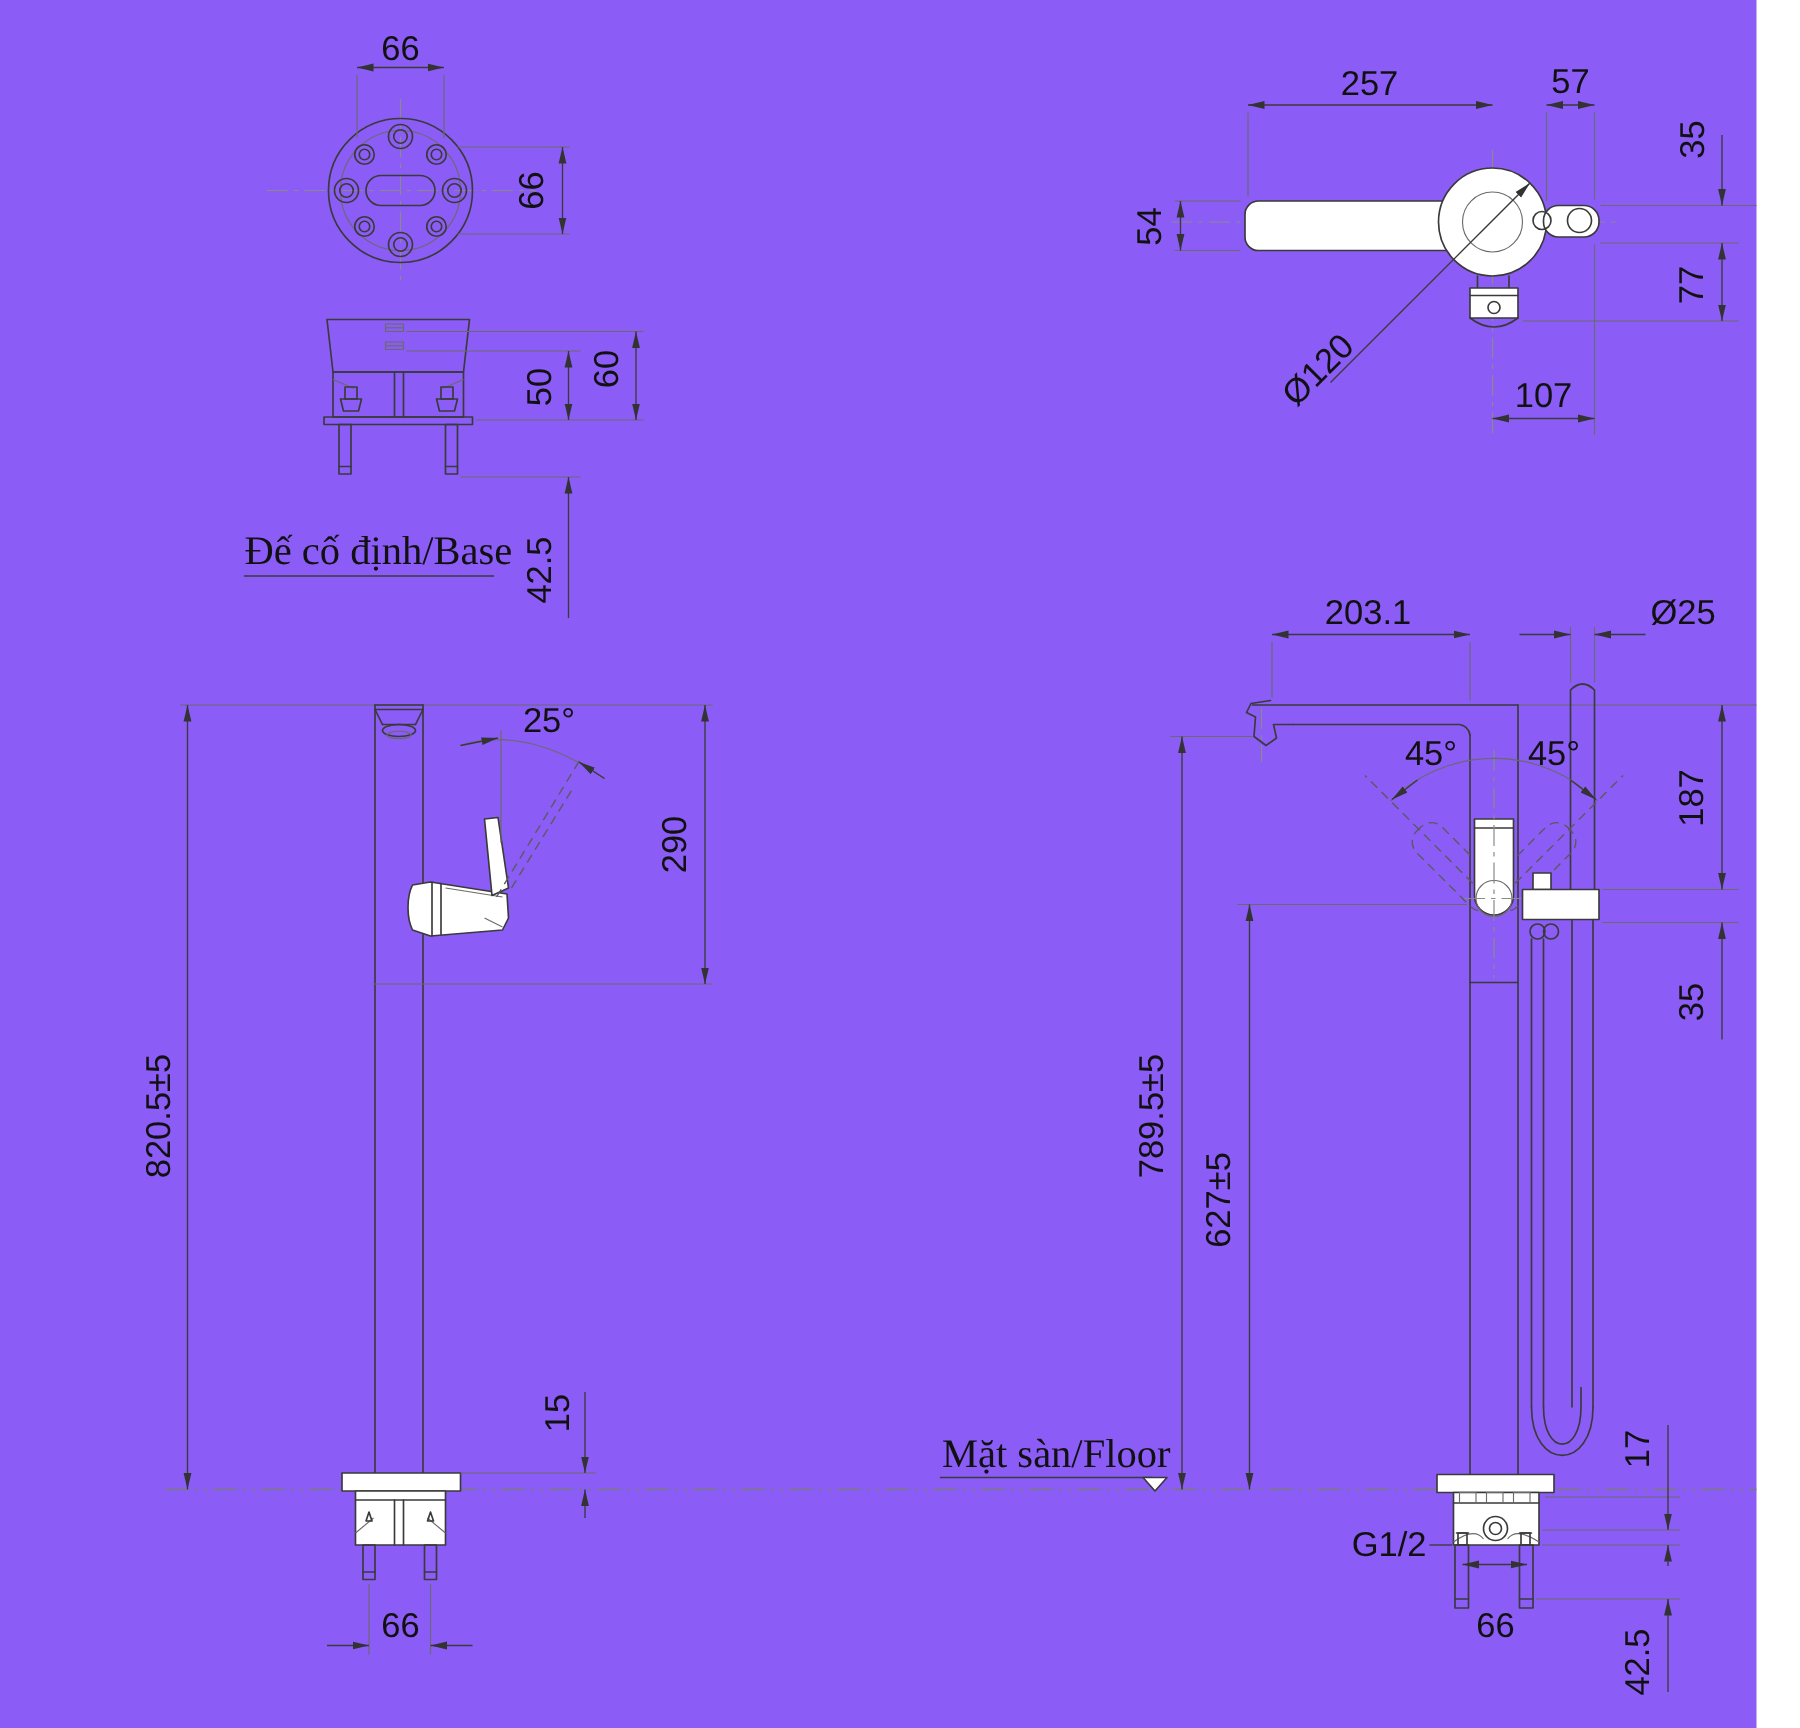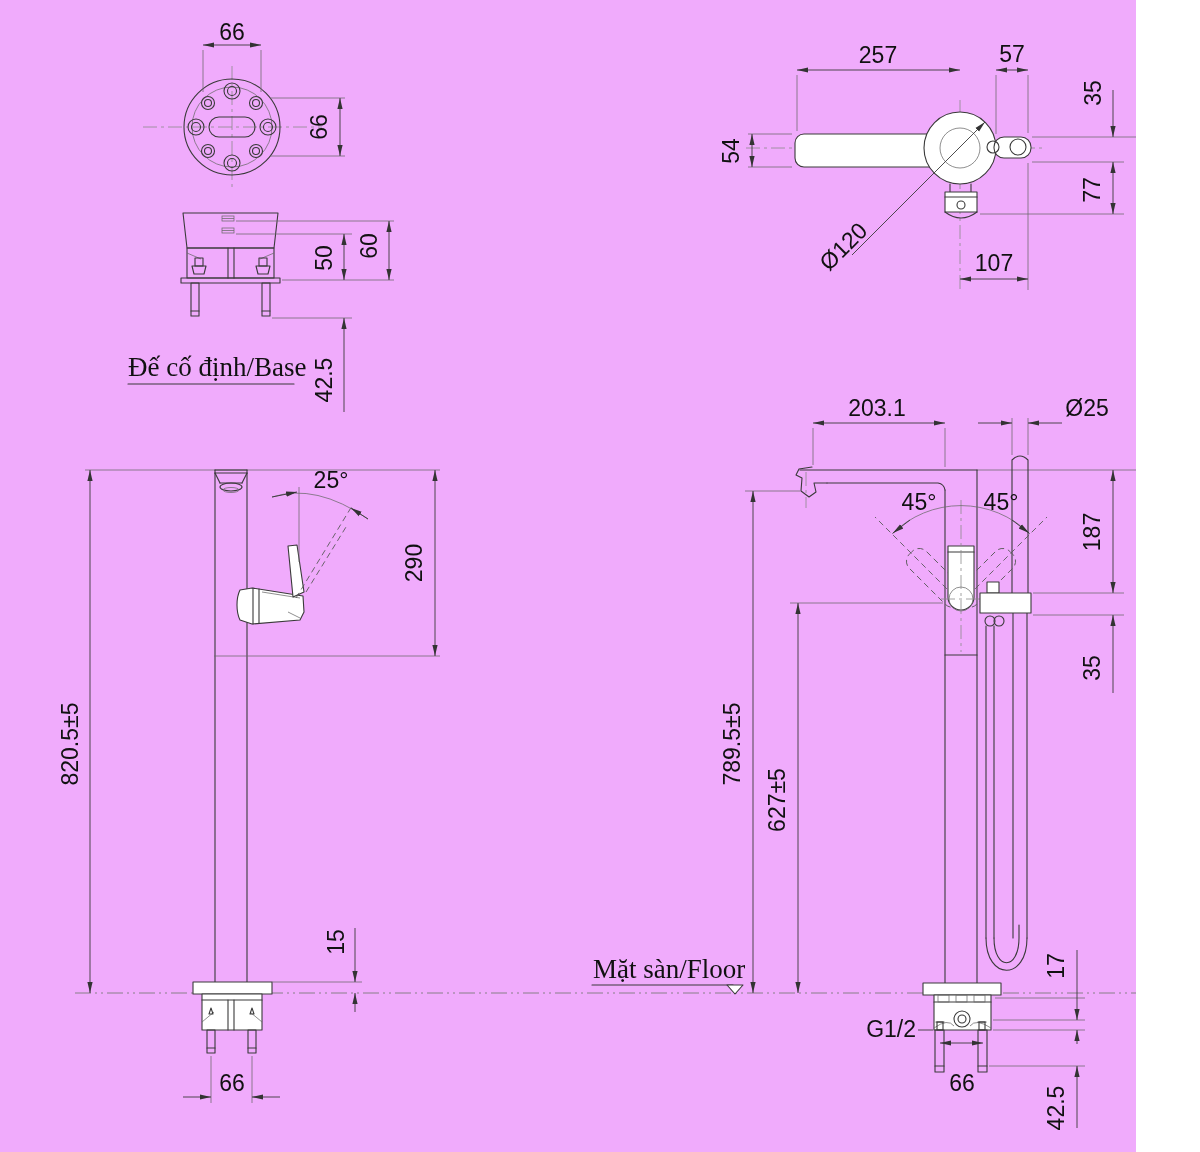--- a/index.html
+++ b/index.html
@@ -1,16 +1,16 @@
 <!DOCTYPE html>
 <html><head>
 <meta charset="utf-8">
 <style>
   html,body{margin:0;padding:0;background:#fff;}
-  .page{width:1136px;height:1152px;background:#f0abfc;position:relative;overflow:hidden;}
+  .page{width:1136px;height:1152px;background:#8b5cf6;position:relative;overflow:hidden;padding-left:35px;}
   svg{display:block;}
   .o   {stroke:#3a3a3a;stroke-width:1.1;fill:none;stroke-linecap:round;stroke-linejoin:round;}
   .wf  {stroke:#3a3a3a;stroke-width:1.1;fill:#ffffff;stroke-linejoin:round;}
   .thin{stroke:#6a6a6a;stroke-width:0.75;fill:none;}
   .dim {stroke:#3a3a3a;stroke-width:0.9;fill:none;}
   .cl  {stroke:#8a8a8a;stroke-width:0.8;fill:none;stroke-dasharray:14 4 3 4;}
   .fl  {stroke:#7a7a7a;stroke-width:0.9;fill:none;stroke-dasharray:16 4 2 4 2 4;}
   .dash{stroke:#5a5a5a;stroke-width:0.9;fill:none;stroke-dasharray:6 4;}
   text{fill:#111;font-family:"Liberation Sans","DejaVu Sans",sans-serif;font-size:23px;}
   text.cap{font-family:"Liberation Serif","DejaVu Serif",serif;font-size:27px;}

